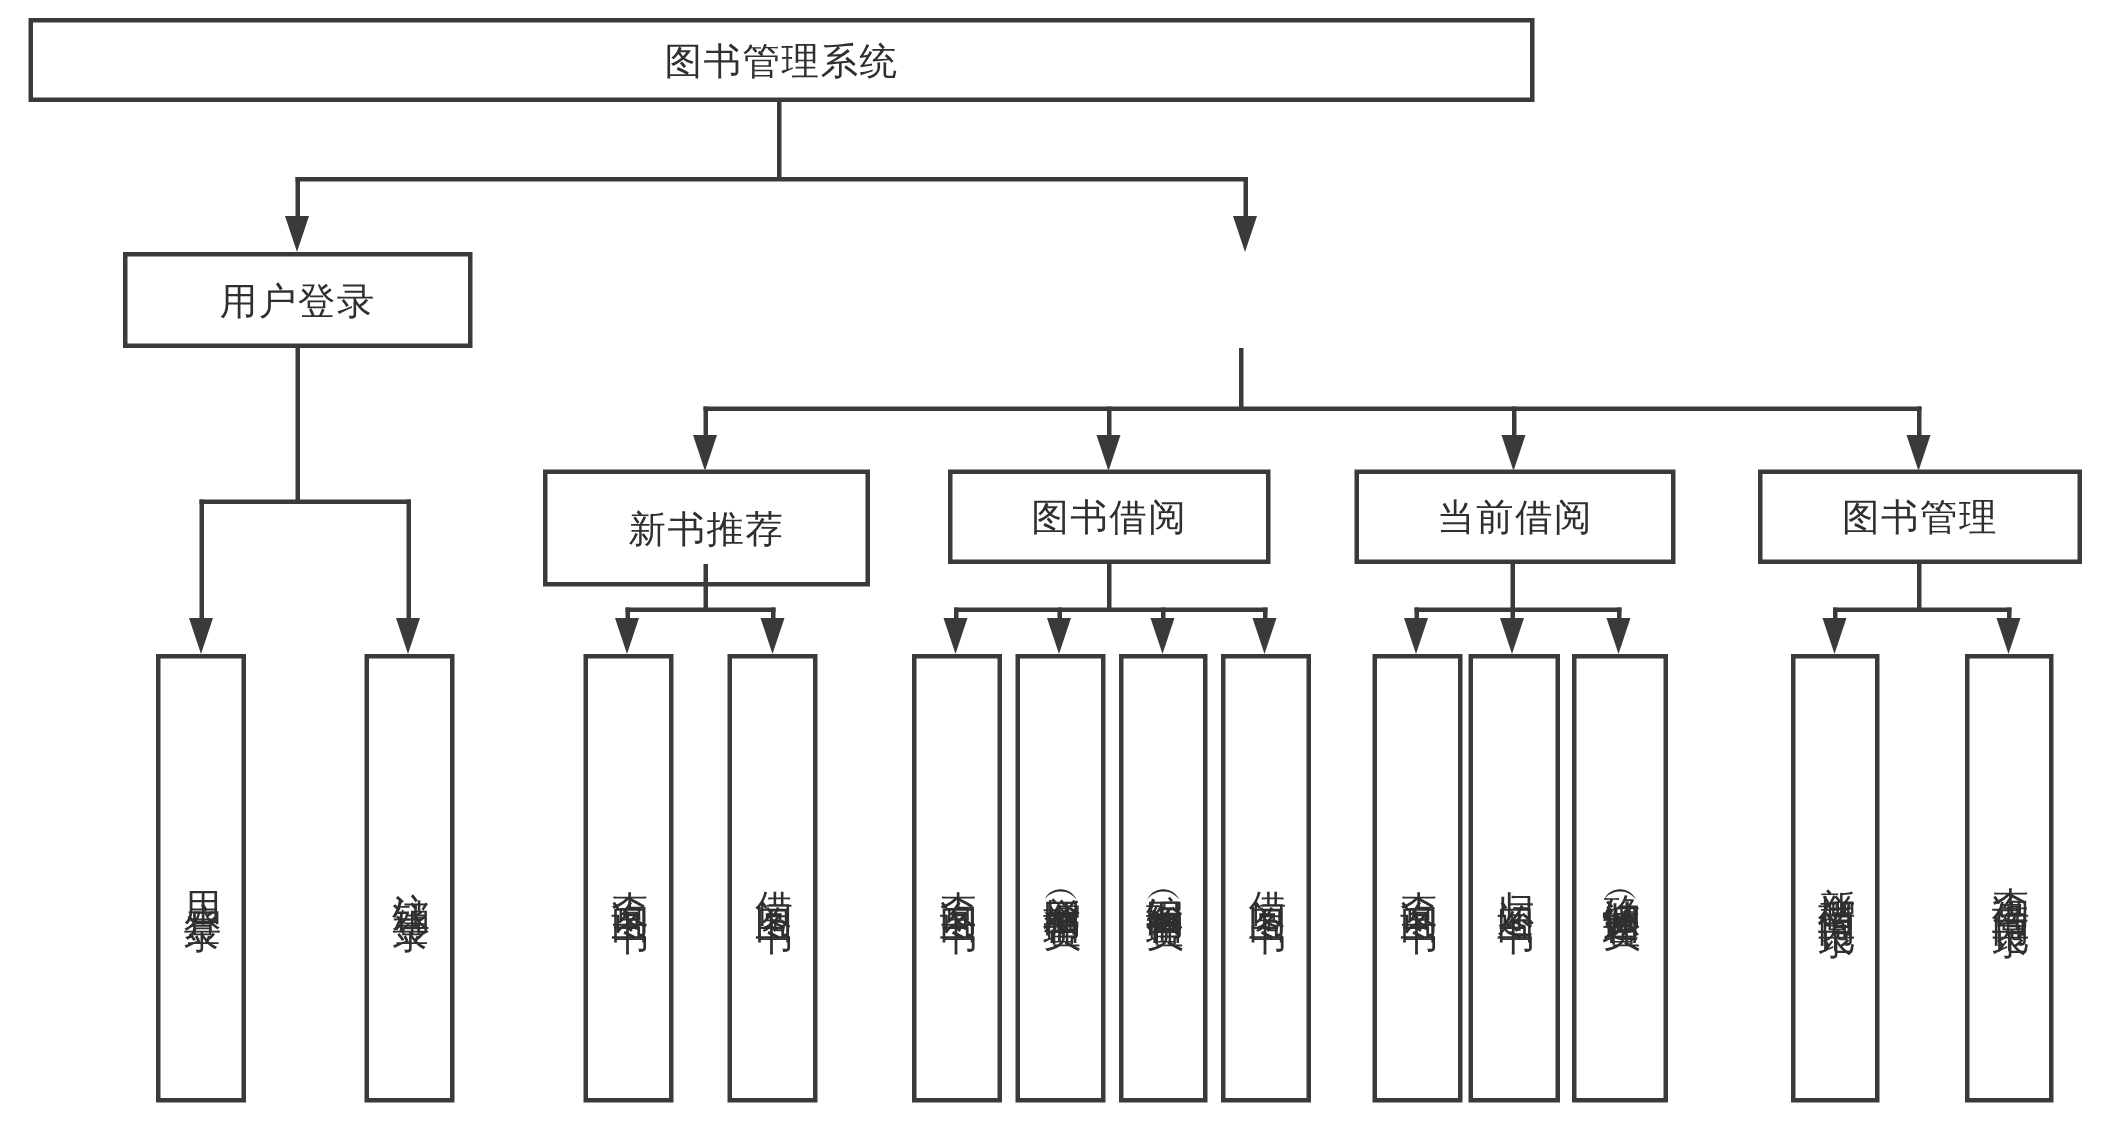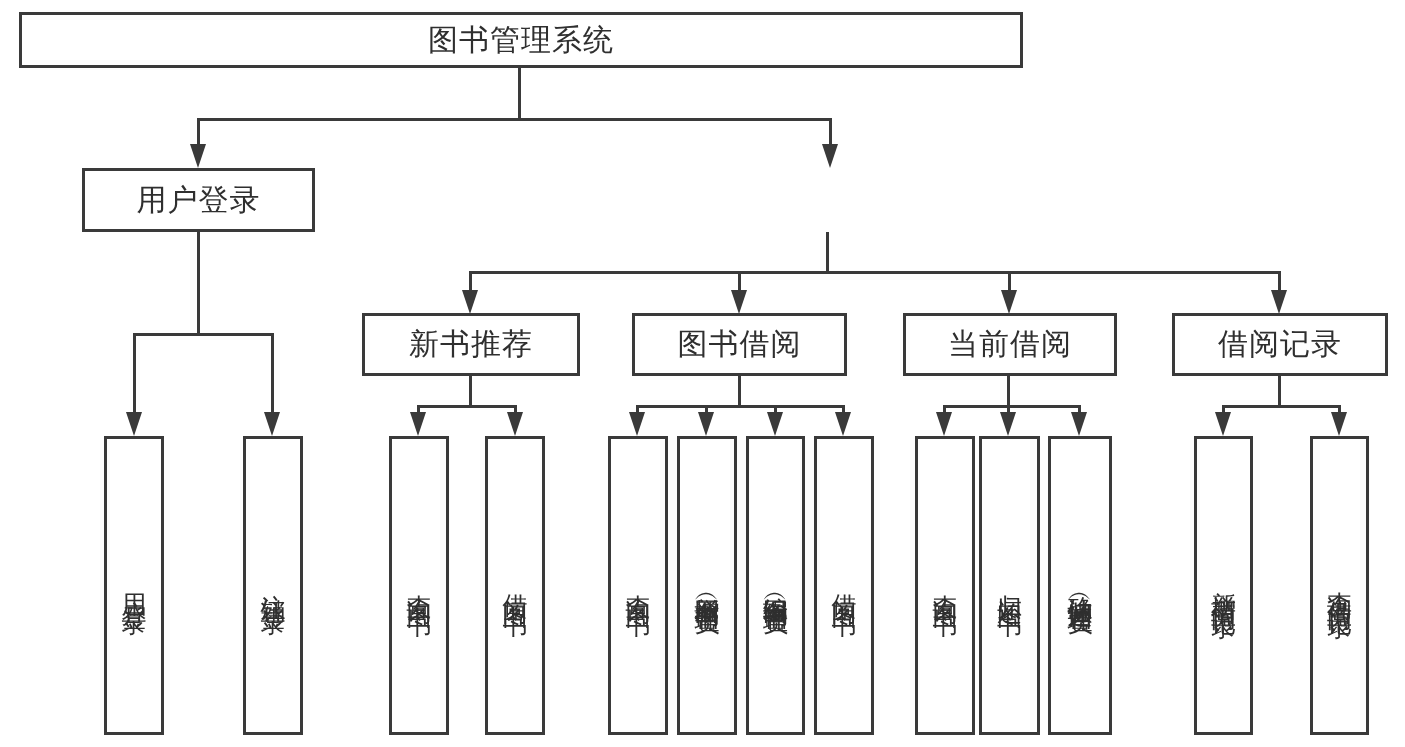--- a/index.html
+++ b/index.html
@@ -10,21 +10,21 @@
   }
   html,body{margin:0;padding:0;background:var(--background);}
   .canvas{
     position:relative;width:1405px;height:747px;background:var(--background);
     font-family:"Liberation Sans",sans-serif;color:var(--text);overflow:hidden;
   }
   .hbox{
     position:absolute;box-sizing:border-box;border:3px solid var(--line);
     background:var(--background);display:flex;align-items:center;justify-content:center;
   }
-  .hbox span{font-size:30px;letter-spacing:1px;white-space:nowrap;}
+  .hbox span{font-size:25px;letter-spacing:1px;white-space:nowrap;}
   .vbox{
     position:absolute;box-sizing:border-box;border:3px solid var(--line);
     background:var(--background);display:flex;align-items:center;justify-content:center;
     top:436px;height:299px;
   }
   .vbox span{
     writing-mode:vertical-rl;text-orientation:mixed;font-size:25px;line-height:1;
     white-space:nowrap;
   }
   .v4 span{letter-spacing:6px;}
@@ -72,31 +72,31 @@
   <div class="line" style="left:469px;top:271px;width:812px;height:3px"></div>
   <div class="line" style="left:469px;top:271px;width:3px;height:22px"></div>
   <div class="line" style="left:738px;top:271px;width:3px;height:22px"></div>
   <div class="line" style="left:1008px;top:271px;width:3px;height:22px"></div>
   <div class="line" style="left:1278px;top:271px;width:3px;height:22px"></div>
   <div class="arr" style="left:462px;top:290px"></div>
   <div class="arr" style="left:731px;top:290px"></div>
   <div class="arr" style="left:1001px;top:290px"></div>
   <div class="arr" style="left:1271px;top:290px"></div>
 
-  <div class="hbox" style="left:362px;top:313px;width:218px;height:63px">
+  <div class="hbox" style="left:362px;top:313px;width:218px;height:78px">
     <span>新书推荐</span>
   </div>
   <div class="hbox" style="left:632px;top:313px;width:215px;height:63px">
     <span>图书借阅</span>
   </div>
   <div class="hbox" style="left:903px;top:313px;width:214px;height:63px">
     <span>当前借阅</span>
   </div>
   <div class="hbox" style="left:1172px;top:313px;width:216px;height:63px">
-    <span>借阅记录</span>
+    <span>图书管理</span>
   </div>
 
   <div class="line" style="left:469px;top:376px;width:3px;height:31px"></div>
   <div class="line" style="left:417px;top:405px;width:100px;height:3px"></div>
   <div class="line" style="left:417px;top:405px;width:3px;height:9px"></div>
   <div class="line" style="left:514px;top:405px;width:3px;height:9px"></div>
   <div class="arr" style="left:410px;top:412px"></div>
   <div class="arr" style="left:507px;top:412px"></div>
 
   <div class="line" style="left:738px;top:376px;width:3px;height:31px"></div>

